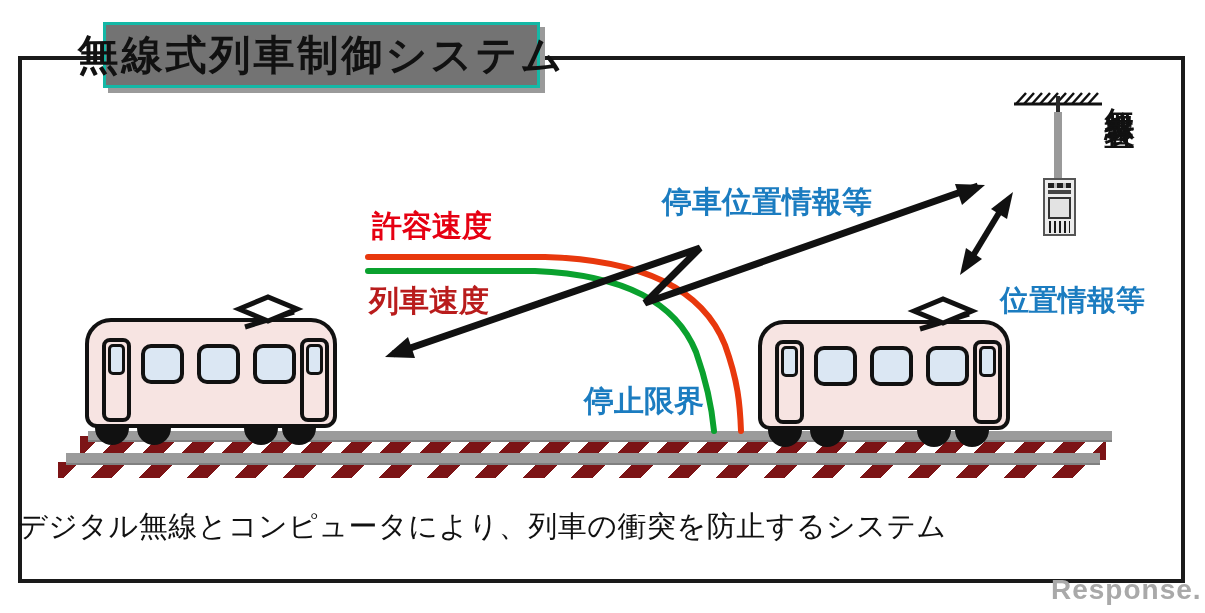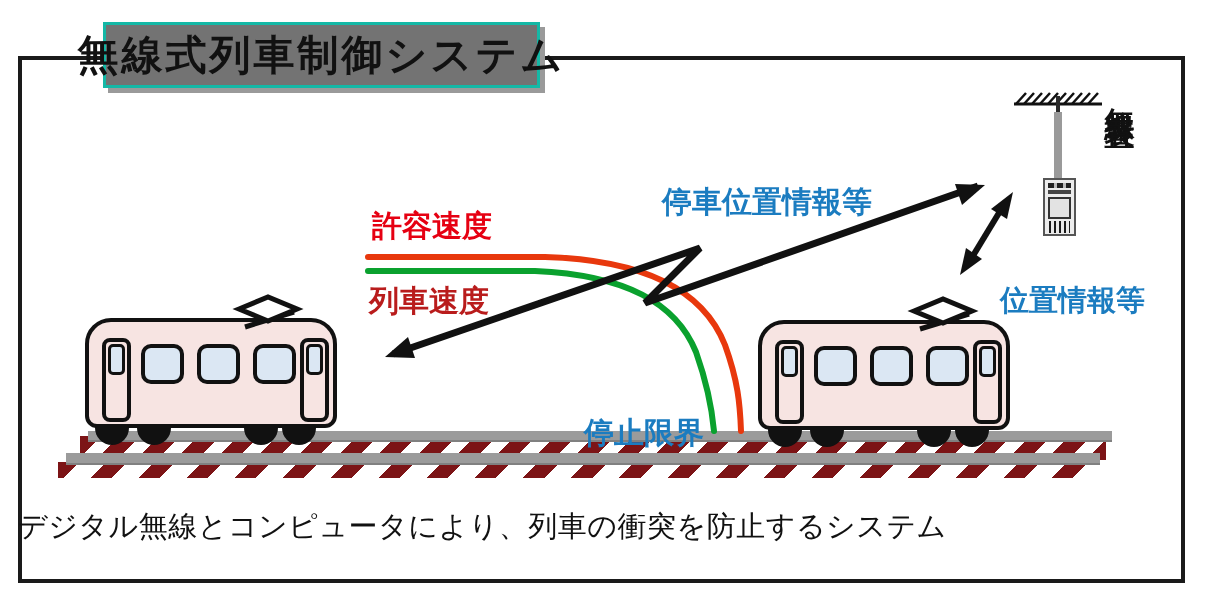--- a/index.html
+++ b/index.html
@@ -23,21 +23,21 @@
     font-size:41px;font-weight:bold;color:#111;letter-spacing:3px;white-space:nowrap;
   }
   
   .lbl{position:absolute;font-weight:bold;font-size:30px;white-space:nowrap;z-index:5;line-height:1.05;}
   .lbl-red{color:#e60012;}
   .lbl-green{color:#b91c1c;}
   .lbl-blue{color:#1b7cc0;}
   .lbl-allowed{left:372px;top:210px;}
   .lbl-trainspeed{left:369px;top:285px;}
   .lbl-stoppos{left:662px;top:186px;}
-  .lbl-stoplimit{left:584px;top:385px;margin-top:32px;}
+  .lbl-stoplimit{left:584px;top:385px;}
   .lbl-posinfo{left:1000px;top:277px;font-size:29px;margin-top:8px;}
   .lbl-radiodev{
     left:1104px;top:84px;color:#111;font-size:30px;
     writing-mode:vertical-rl;text-orientation:upright;letter-spacing:4px;
   }
   
   .caption{
     position:absolute;left:18px;top:507px;width:1167px;text-align:left;
     font-size:29px;color:#111;z-index:5;letter-spacing:0.5px;
   }
@@ -198,14 +198,15 @@
   <div class="lbl lbl-blue lbl-stoplimit">停止限界</div>
   <div class="lbl lbl-blue lbl-posinfo">位置情報等</div>
   <div class="lbl lbl-radiodev">無線装置</div>
 
   <div class="title-box">
     <span class="title">無線式列車制御システム</span>
   </div>
 
   <div class="caption">デジタル無線とコンピュータにより、列車の衝突を防止するシステム</div>
 
+  <div class="watermark">Response.</div>
 
 </div>
 
 </body></html>

